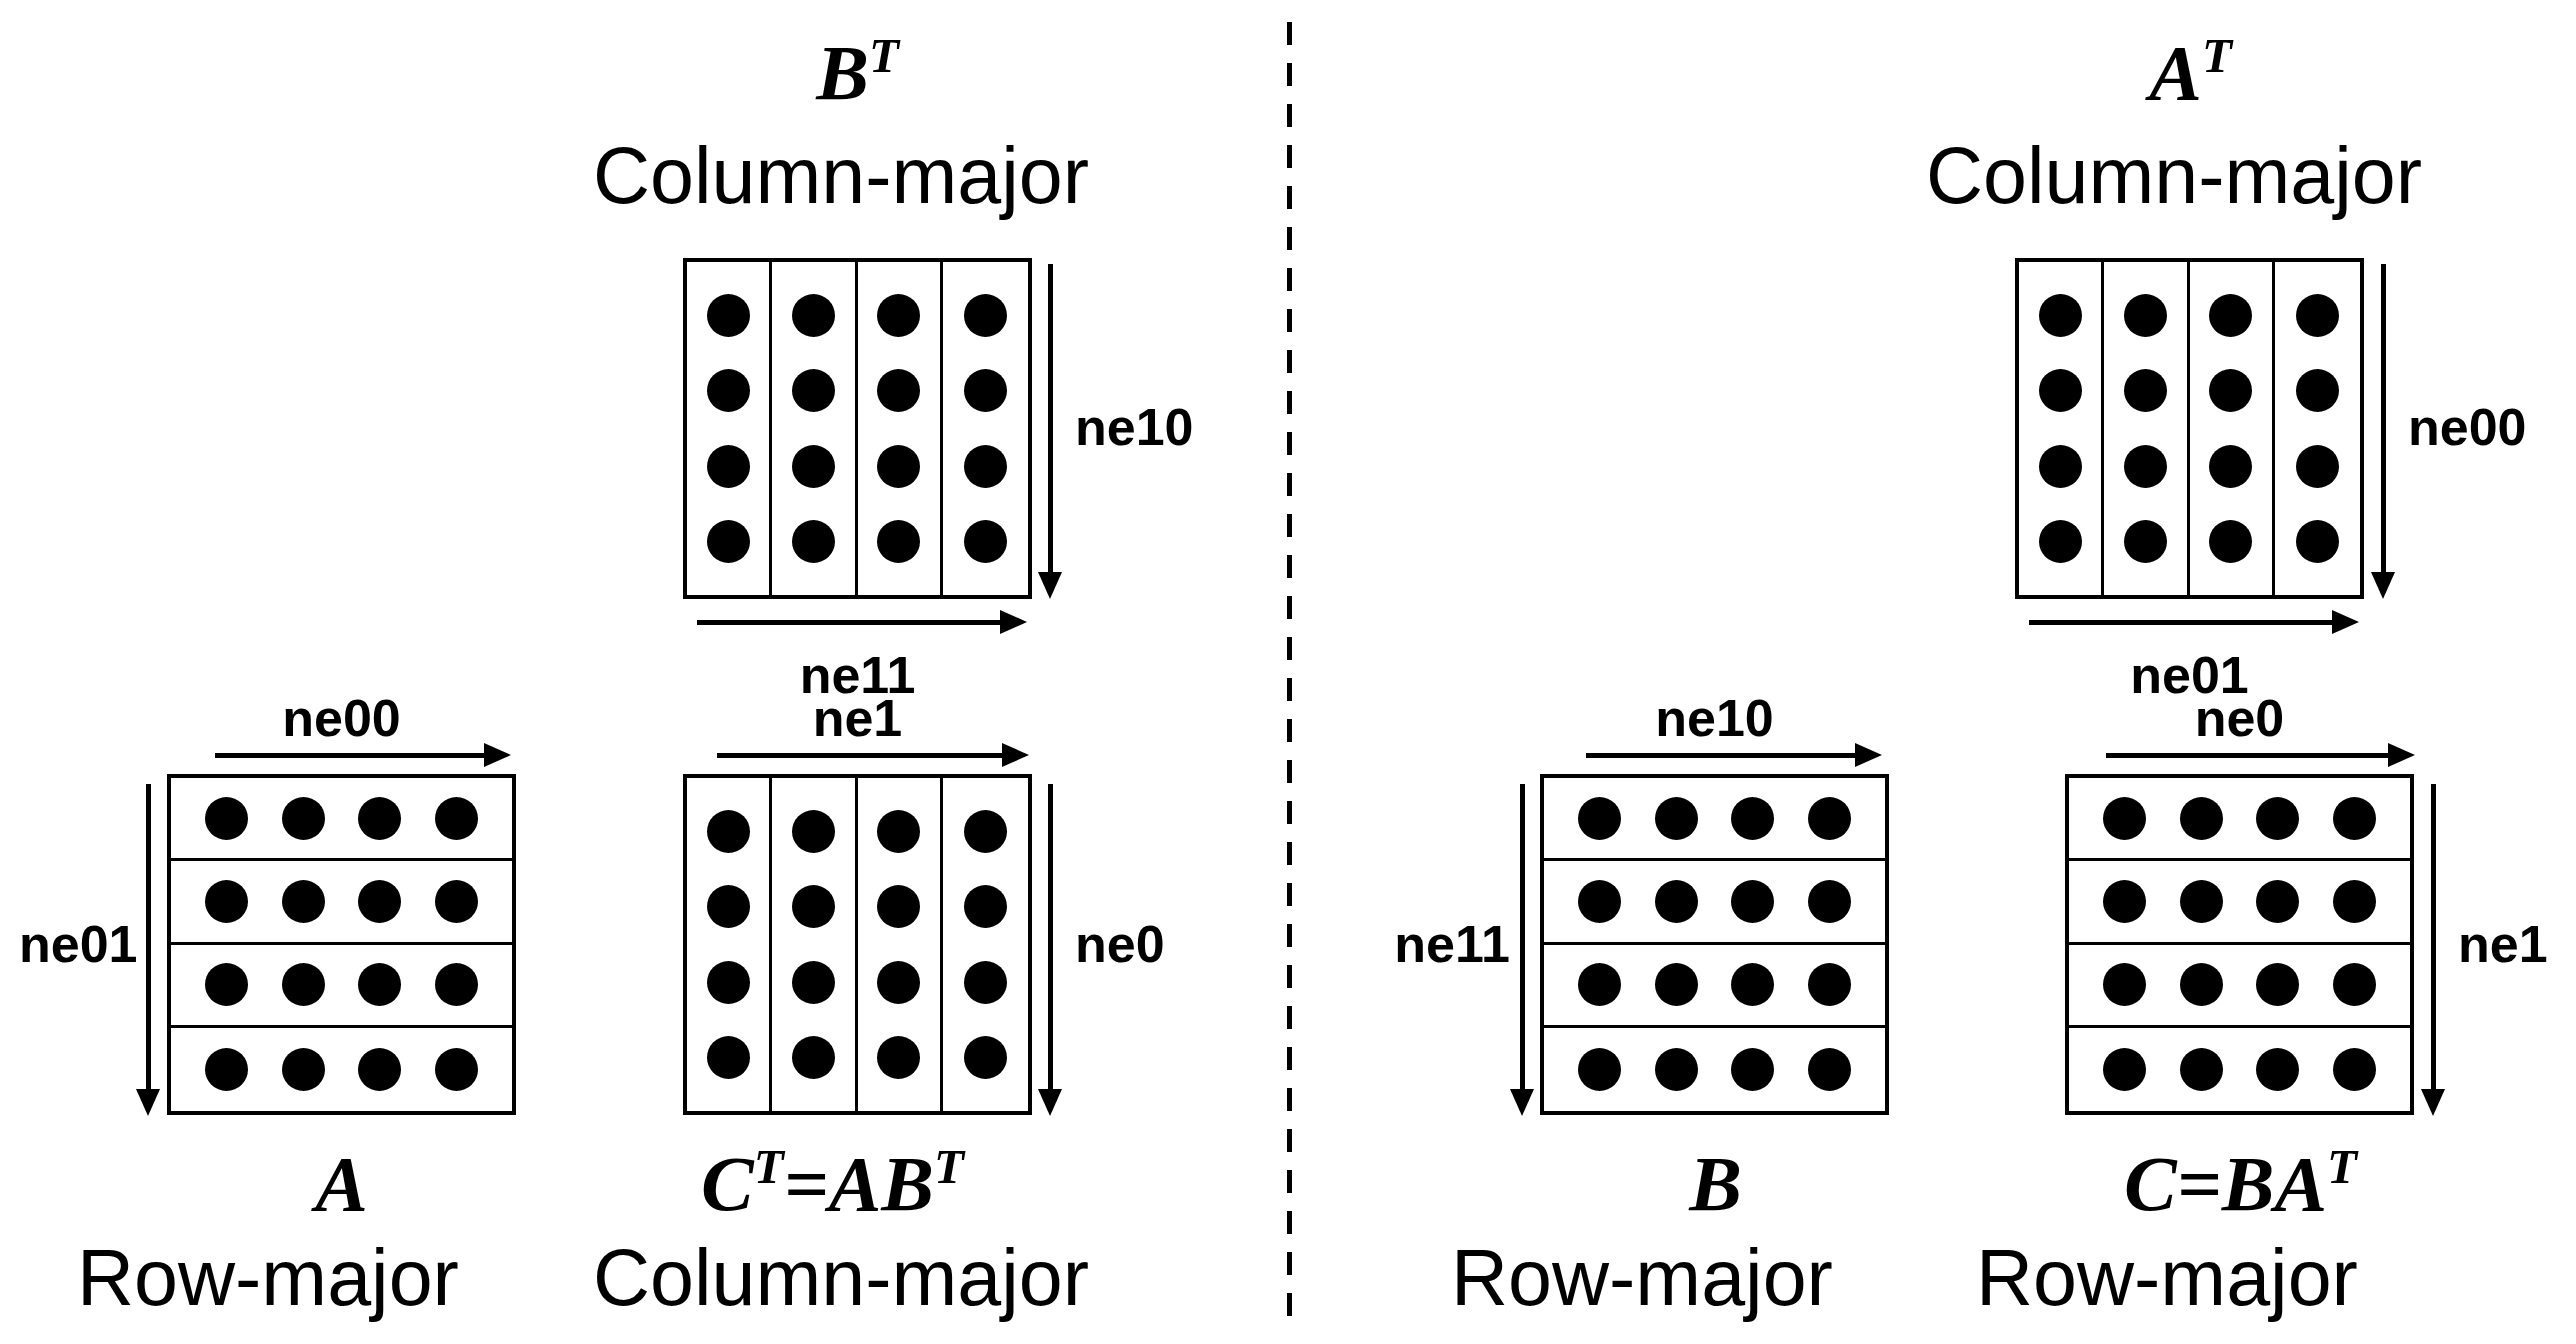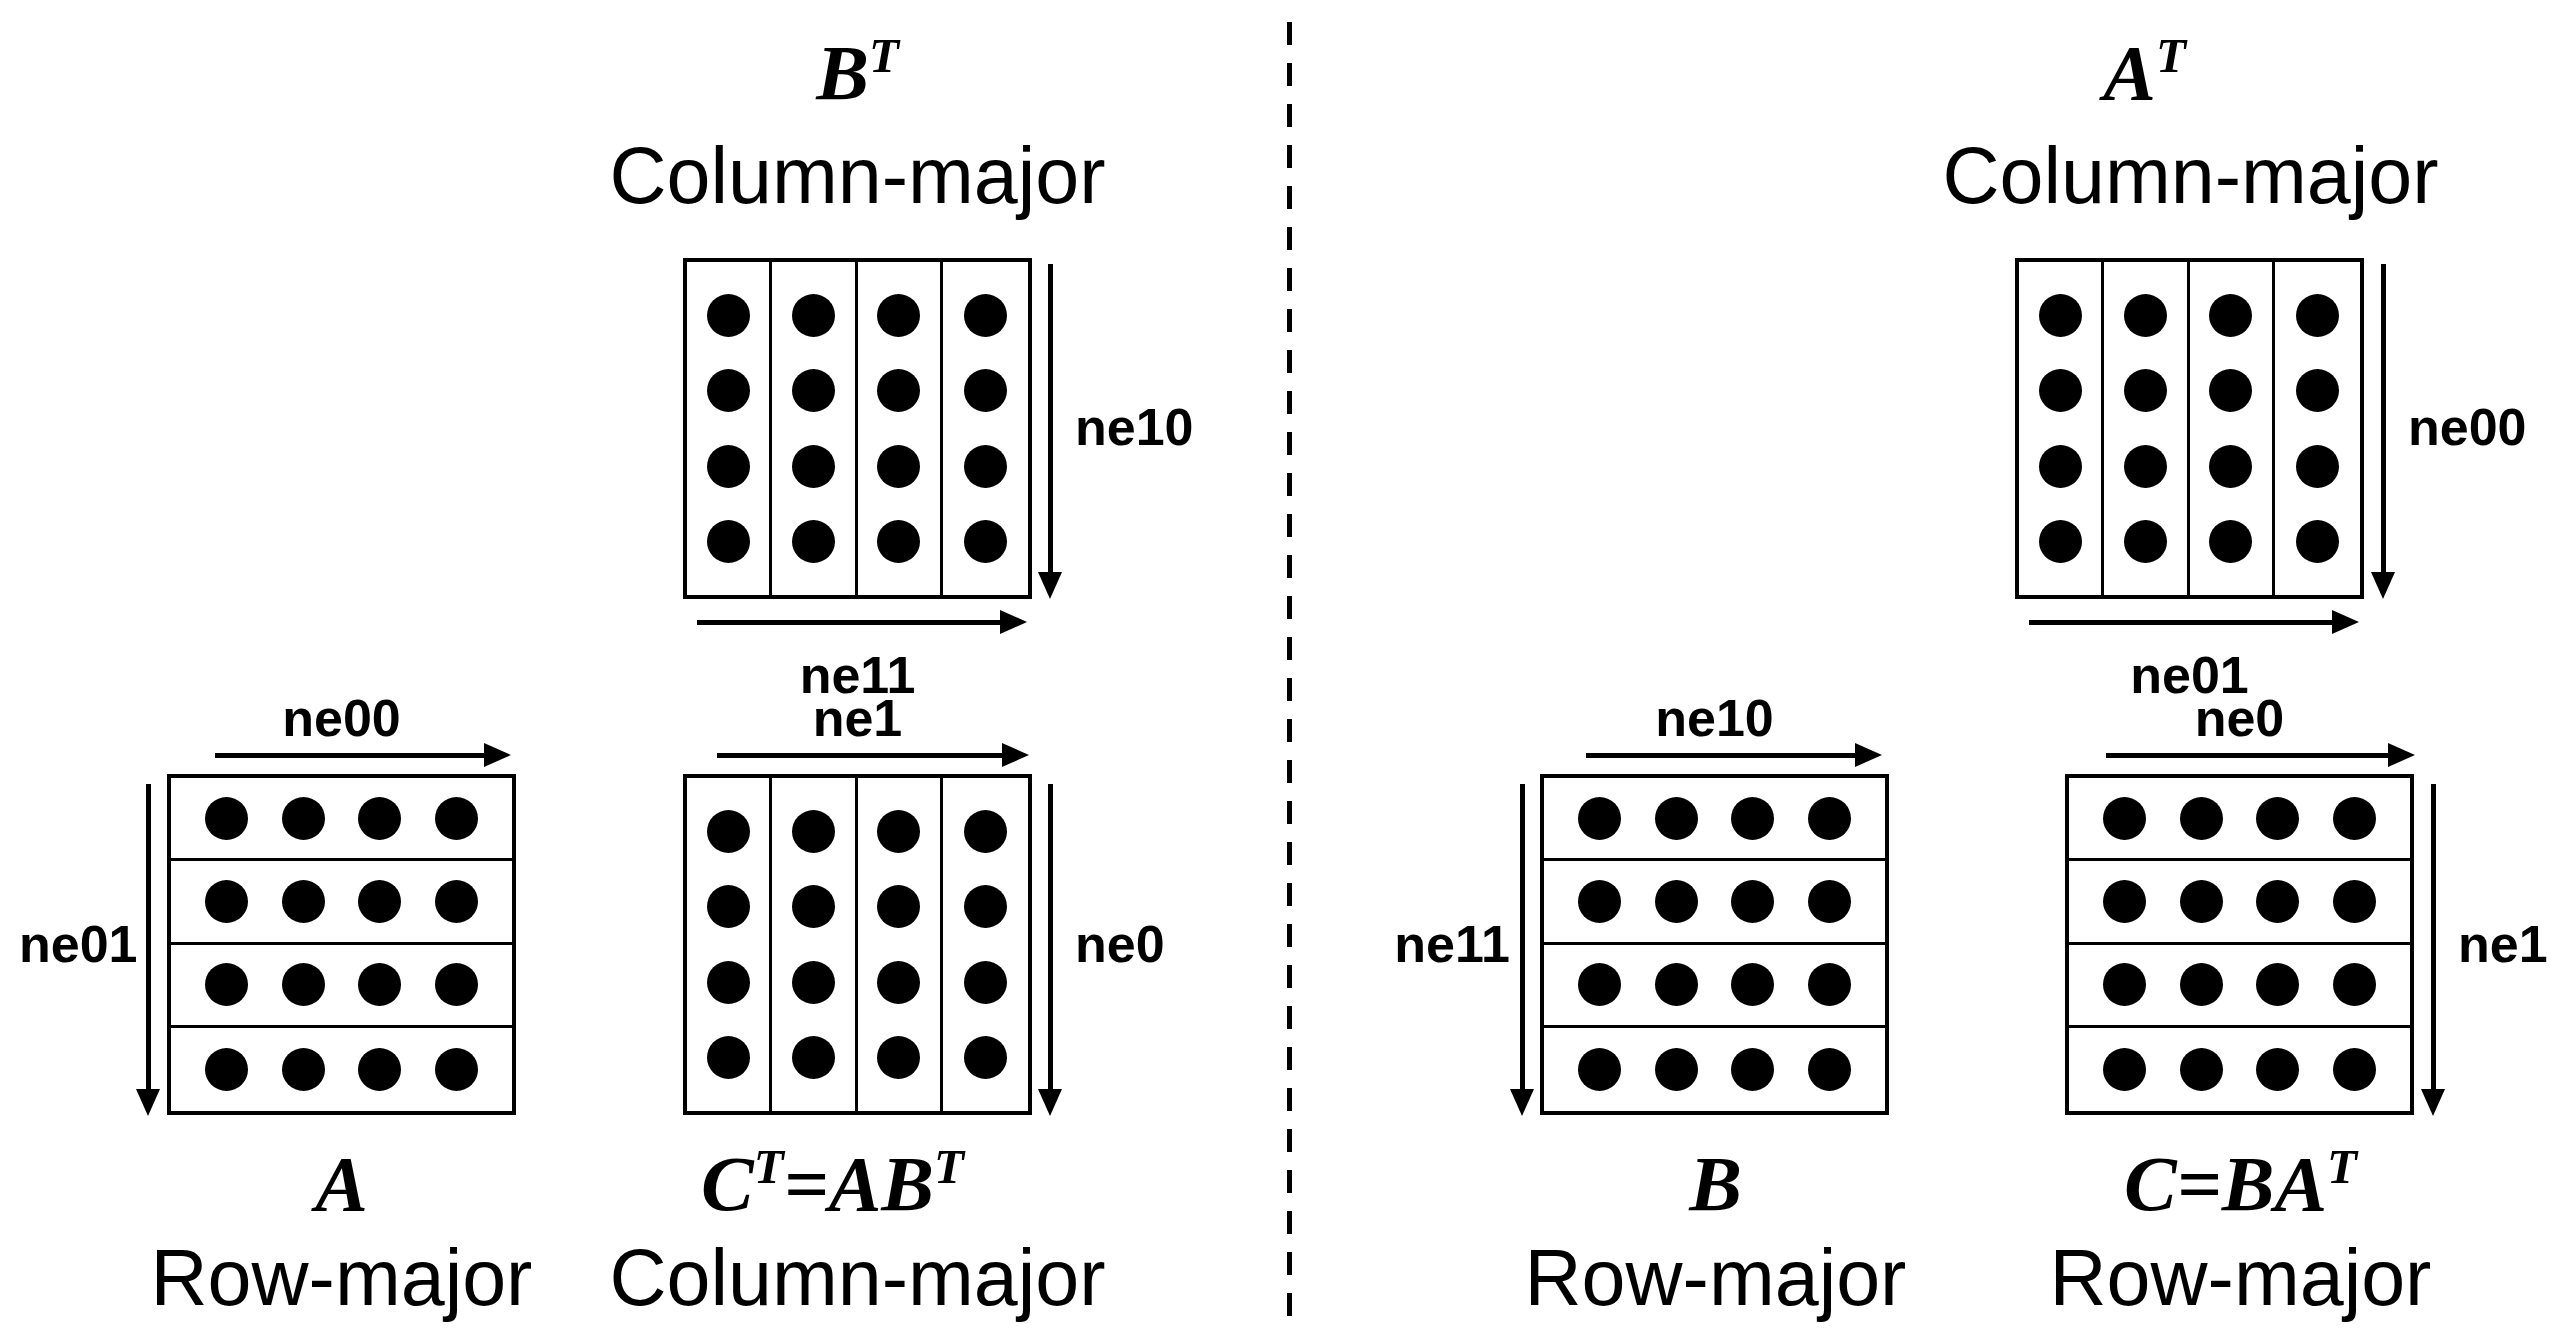--- a/index.html
+++ b/index.html
@@ -78,21 +78,20 @@
     font-weight: bold;
     font-size: 79px;
     line-height: 1.1;
     white-space: nowrap;
     margin-top: 10px;
   }
   .math-label sup { font-size: 0.62em; line-height: 0; }
 
   .layout-label {
     position: absolute;
-    text-align: center;
     font-family: "Liberation Sans", sans-serif;
     font-size: 79px;
     line-height: 1.1;
     white-space: nowrap;
   }
 
   
   .divider {
     position: absolute;
     width: 4.5px;
@@ -214,21 +213,21 @@
     <div class="layout-label" style="left:593px; top:1235px; width:529px;">Column-major</div>
   </div>
 
   
   <div class="divider" style="left:1287px; top:22.4px; height:1299px;"></div>
 
   
 
   
   <div class="fig">
-    <div class="math-label" style="left:1880px; top:20px; width:529px;"><span>A</span><sup>T</sup></div>
+    <div class="math-label" style="left:1926px; top:20px; width:529px;"><span>A</span><sup>T</sup></div>
     <div class="layout-label" style="left:1926px; top:133px; width:529px;">Column-major</div>
     <div class="box cols" style="left:2015px; top:258px; width:349px; height:341px;">
         <div class="cell">
           <div class="dot"></div>
           <div class="dot"></div>
           <div class="dot"></div>
           <div class="dot"></div>
         </div>
         <div class="cell">
           <div class="dot"></div>

